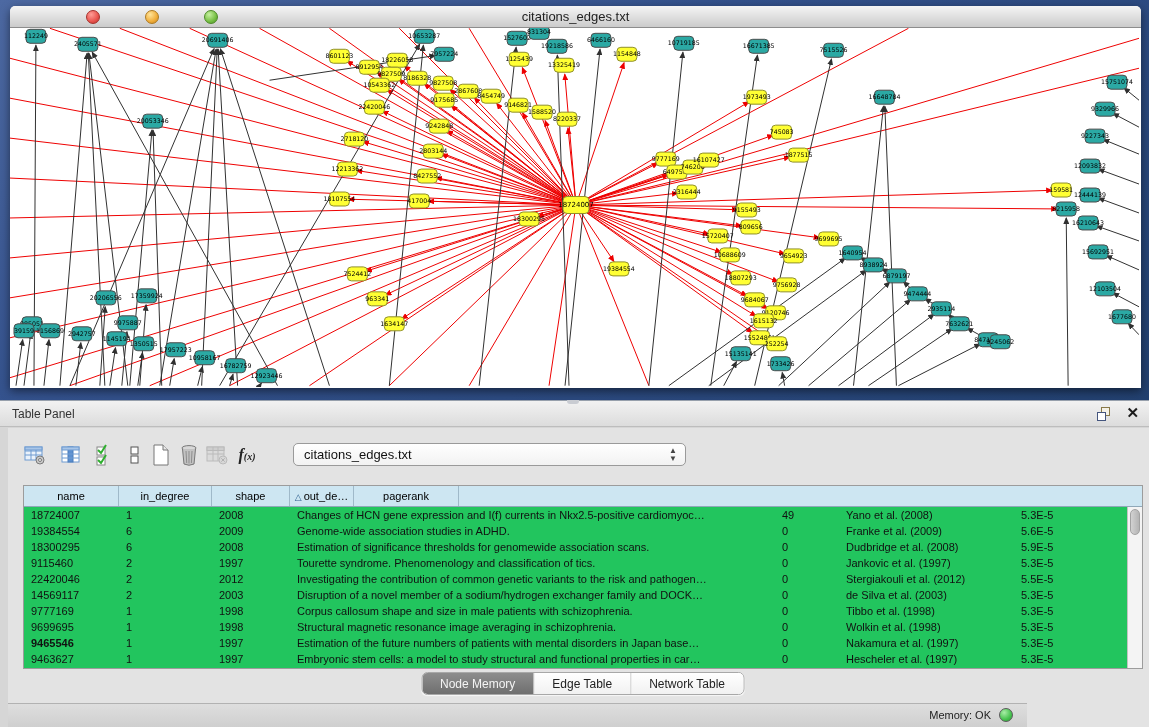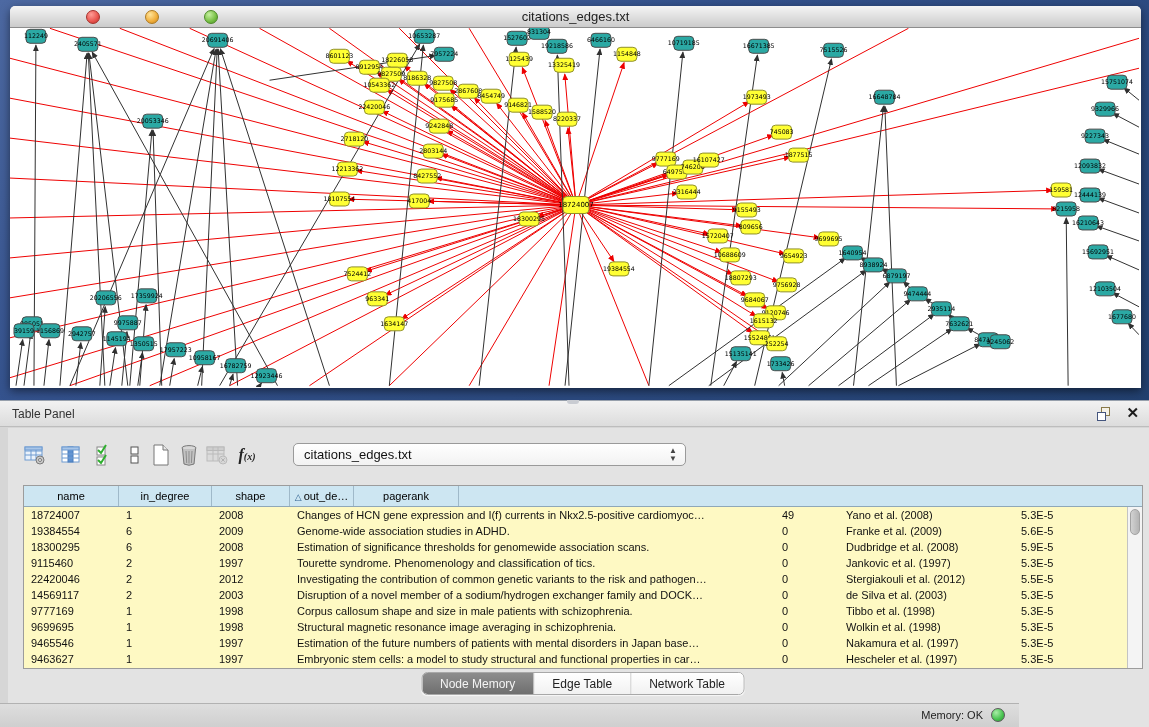--- a/index.html
+++ b/index.html
@@ -40,42 +40,42 @@
   .toolbar { position:absolute; left:0; top:14px; height:30px; width:100%; }
   .tool { position:absolute; top:0; width:26px; height:26px; display:flex; align-items:center; justify-content:center; }
   .fx { font-family:"Liberation Serif", serif; font-style:italic; font-size:16px; font-weight:bold; color:#222; }
   .fx small { font-size:10px; }
   .combo { position:absolute; left:285px; top:1px; width:393px; height:23px; background:linear-gradient(#ffffff,#f2f2f2);
            border:1px solid #9a9a9a; border-radius:5px; font-size:13px; color:#111;
            padding:3px 26px 0 10px; }
   .combo .stepper { position:absolute; right:8px; top:3px; font-size:8px; line-height:8px; color:#444; text-align:center; }
 
   .table-box { position:absolute; left:15px; top:57px; width:1120px; height:184px;
-               background:#fef9c3; border:1px solid #9c9c9c; overflow:hidden; }
+               background:#22c55e; border:1px solid #9c9c9c; overflow:hidden; }
   .thead { display:flex; height:21px; background:#cde6f2; border-bottom:1px solid #8fa8b8; }
   .th { font-size:11px; color:#000; text-align:center; line-height:20px;
         border-right:1px solid #9fb9c9; background:#cde6f2; overflow:hidden; white-space:nowrap; flex:none; }
   .sort-tri { color:#30618f; font-size:9px; margin-right:2px; }
   .trow { display:flex; height:16px; }
   .td { font-size:11px; color:#111; line-height:16px; padding-left:7px;
         white-space:nowrap; overflow:hidden; flex:none; }
   .vscroll { position:absolute; right:0; top:21px; bottom:0; width:15px;
              background:#f4f4f4; border-left:1px solid #c3c3c3; }
   .vthumb { position:absolute; left:2px; top:2px; width:10px; height:26px;
             background:linear-gradient(90deg,#d2d2d2,#b4b4b4); border:1px solid #a2a2a2; border-radius:6px; }
 
   .tabs { position:absolute; left:50%; transform:translateX(-50%); top:244px; height:23px;
           display:flex; border:1px solid #a8a8a8; border-radius:6px; overflow:hidden;
           background:#fff; box-shadow:0 1px 1px rgba(255,255,255,.7); }
   .tab { font-size:12px; color:#222; padding:0 18px; line-height:22px; background:linear-gradient(#ffffff,#f1f1f1);
          border-right:1px solid #bdbdbd; }
   .tab:last-child { border-right:none; }
   .tab.selected { background:linear-gradient(#8d8d8d,#6f6f6f); color:#f4f4f4; }
 
-  .statusbar { position:absolute; left:0; bottom:0; width:1019px; height:24px;
+  .statusbar { position:absolute; left:8px; bottom:0; width:1019px; height:24px;
                background:linear-gradient(#dedede,#cfcfcf); border-top:1px solid #b2b2b2; }
   .mem { position:absolute; right:36px; top:5px; font-size:11px; color:#222; }
   .mem-dot { position:absolute; right:14px; top:4px; width:14px; height:14px; border-radius:50%;
              background:radial-gradient(circle at 35% 30%, #a8eda6, #46c24e 60%, #2e9a36); border:1px solid #5a5a5a; }
 </style>
 </head>
 <body>
 
 <div class="desktop">
   <div class="net-window">
@@ -795,21 +795,21 @@
         <div class="trow">
           <div class="td" style="width: 95px;">9699695</div>
           <div class="td" style="width: 93px;">1</div>
           <div class="td" style="width: 78px;">1998</div>
           <div class="td" style="width: 485px;">Structural magnetic resonance image averaging in schizophrenia.</div>
           <div class="td" style="width: 64px;">0</div>
           <div class="td" style="width: 175px;">Wolkin et al. (1998)</div>
           <div class="td" style="width: 105px;">5.3E-5</div>
         </div>
         <div class="trow">
-          <div class="td" style="width: 95px;">9465546</div>
+          <div class="td" style="width: 95px; font-weight: bold;">9465546</div>
           <div class="td" style="width: 93px;">1</div>
           <div class="td" style="width: 78px;">1997</div>
           <div class="td" style="width: 485px;">Estimation of the future numbers of patients with mental disorders in Japan base…</div>
           <div class="td" style="width: 64px;">0</div>
           <div class="td" style="width: 175px;">Nakamura et al. (1997)</div>
           <div class="td" style="width: 105px;">5.3E-5</div>
         </div>
         <div class="trow">
           <div class="td" style="width: 95px;">9463627</div>
           <div class="td" style="width: 93px;">1</div>

